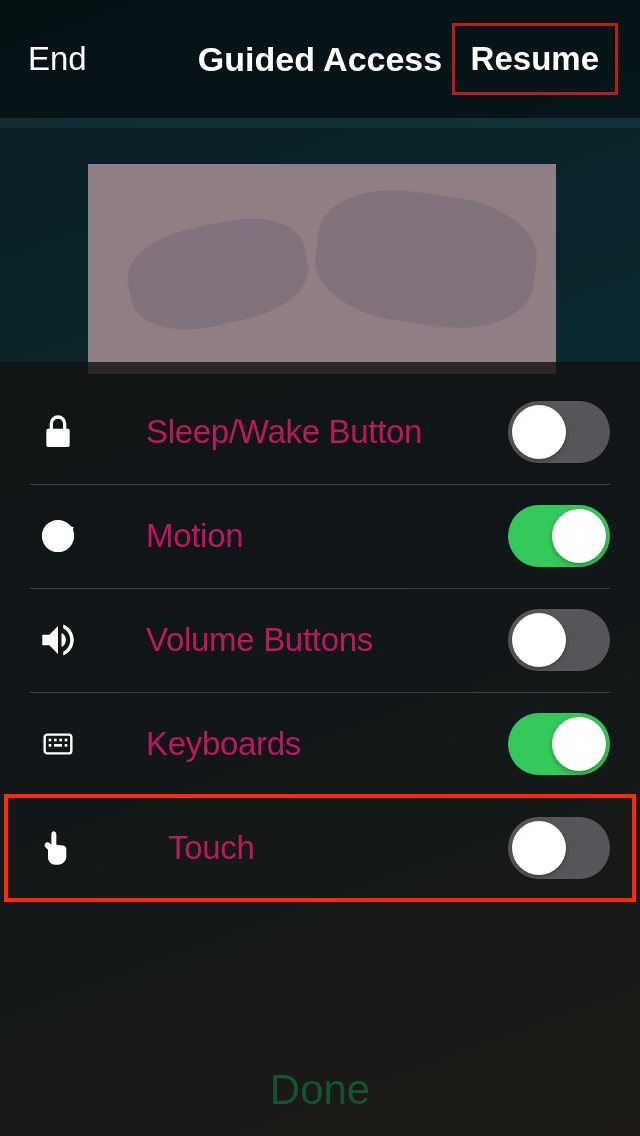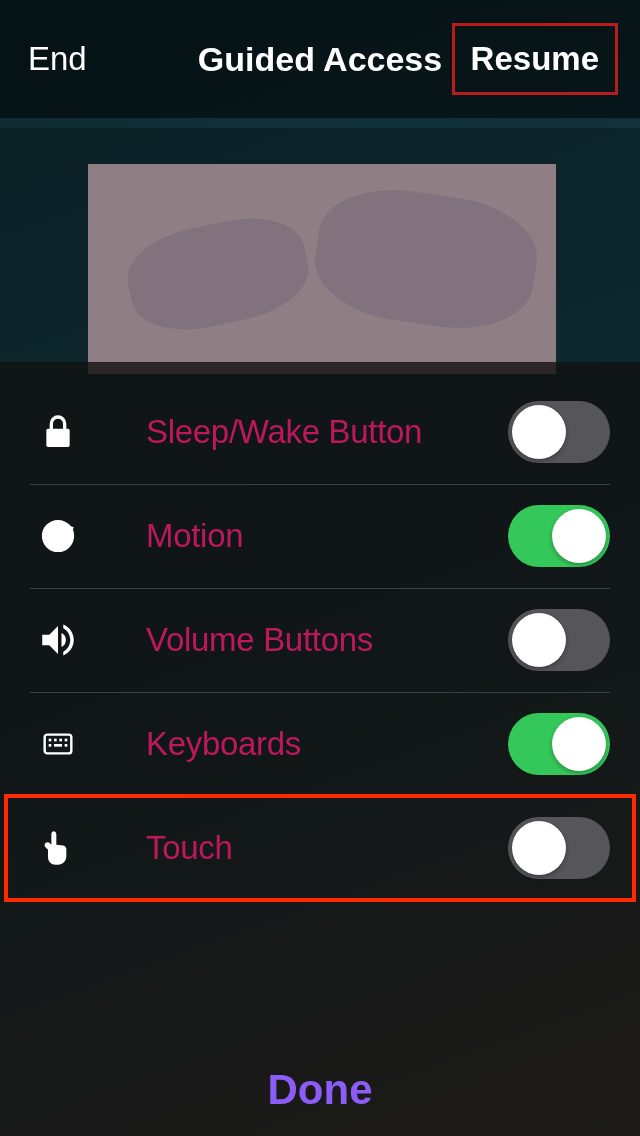--- a/index.html
+++ b/index.html
@@ -126,22 +126,22 @@
   .highlight {
     position: absolute;
     border: 4px solid #ff2a00;
     pointer-events: none;
   }
 
   .done {
     margin-top: auto;
     text-align: center;
     font-size: 42px;
-    font-weight: 700;
-    color: #8b5cf6;
+    font-weight: 400;
+    color: #14532d;
     padding: 32px 0 22px 0;
   }
 </style>
 </head>
 <body>
 
 <div class="nav">
   <div class="nav-left">End</div>
   <div class="nav-title">Guided Access</div>
   <div class="nav-right">Resume</div>
@@ -202,21 +202,21 @@
             <rect x="9" y="12" width="6" height="2" fill="#fff"></rect>
             <rect x="17" y="12" width="2" height="2" fill="#fff"></rect>
           </svg>
       </span>
       <span class="label">Keyboards</span>
       <span class="switch on">
           <span class="knob"></span>
         </span>
     </div>
 
-    <div class="row" style="position:relative;">
+    <div class="row" style="position:relative;gap:22px;">
       <div class="highlight" style="left:4px;right:4px;top:-2px;bottom:-2px;"></div>
       <span class="icon">
         <svg viewBox="0 0 24 24" width="40" height="44">
             <path d="M9 2a2 2 0 0 1 2 2v6l4 .5c1 .1 2 1 2 2.2V17c0 2.8-2.2 5-5 5h-1.5C8 22 6 20 6 17.5V13l-1.5-1.5c-.7-.7-.7-1.8 0-2.5s1.8-.7 2.5 0L8 10V4a2 2 0 0 1 1-2z" fill="#fff"></path>
           </svg>
       </span>
       <span class="label">Touch</span>
       <span class="switch off">
           <span class="knob"></span>
         </span>

